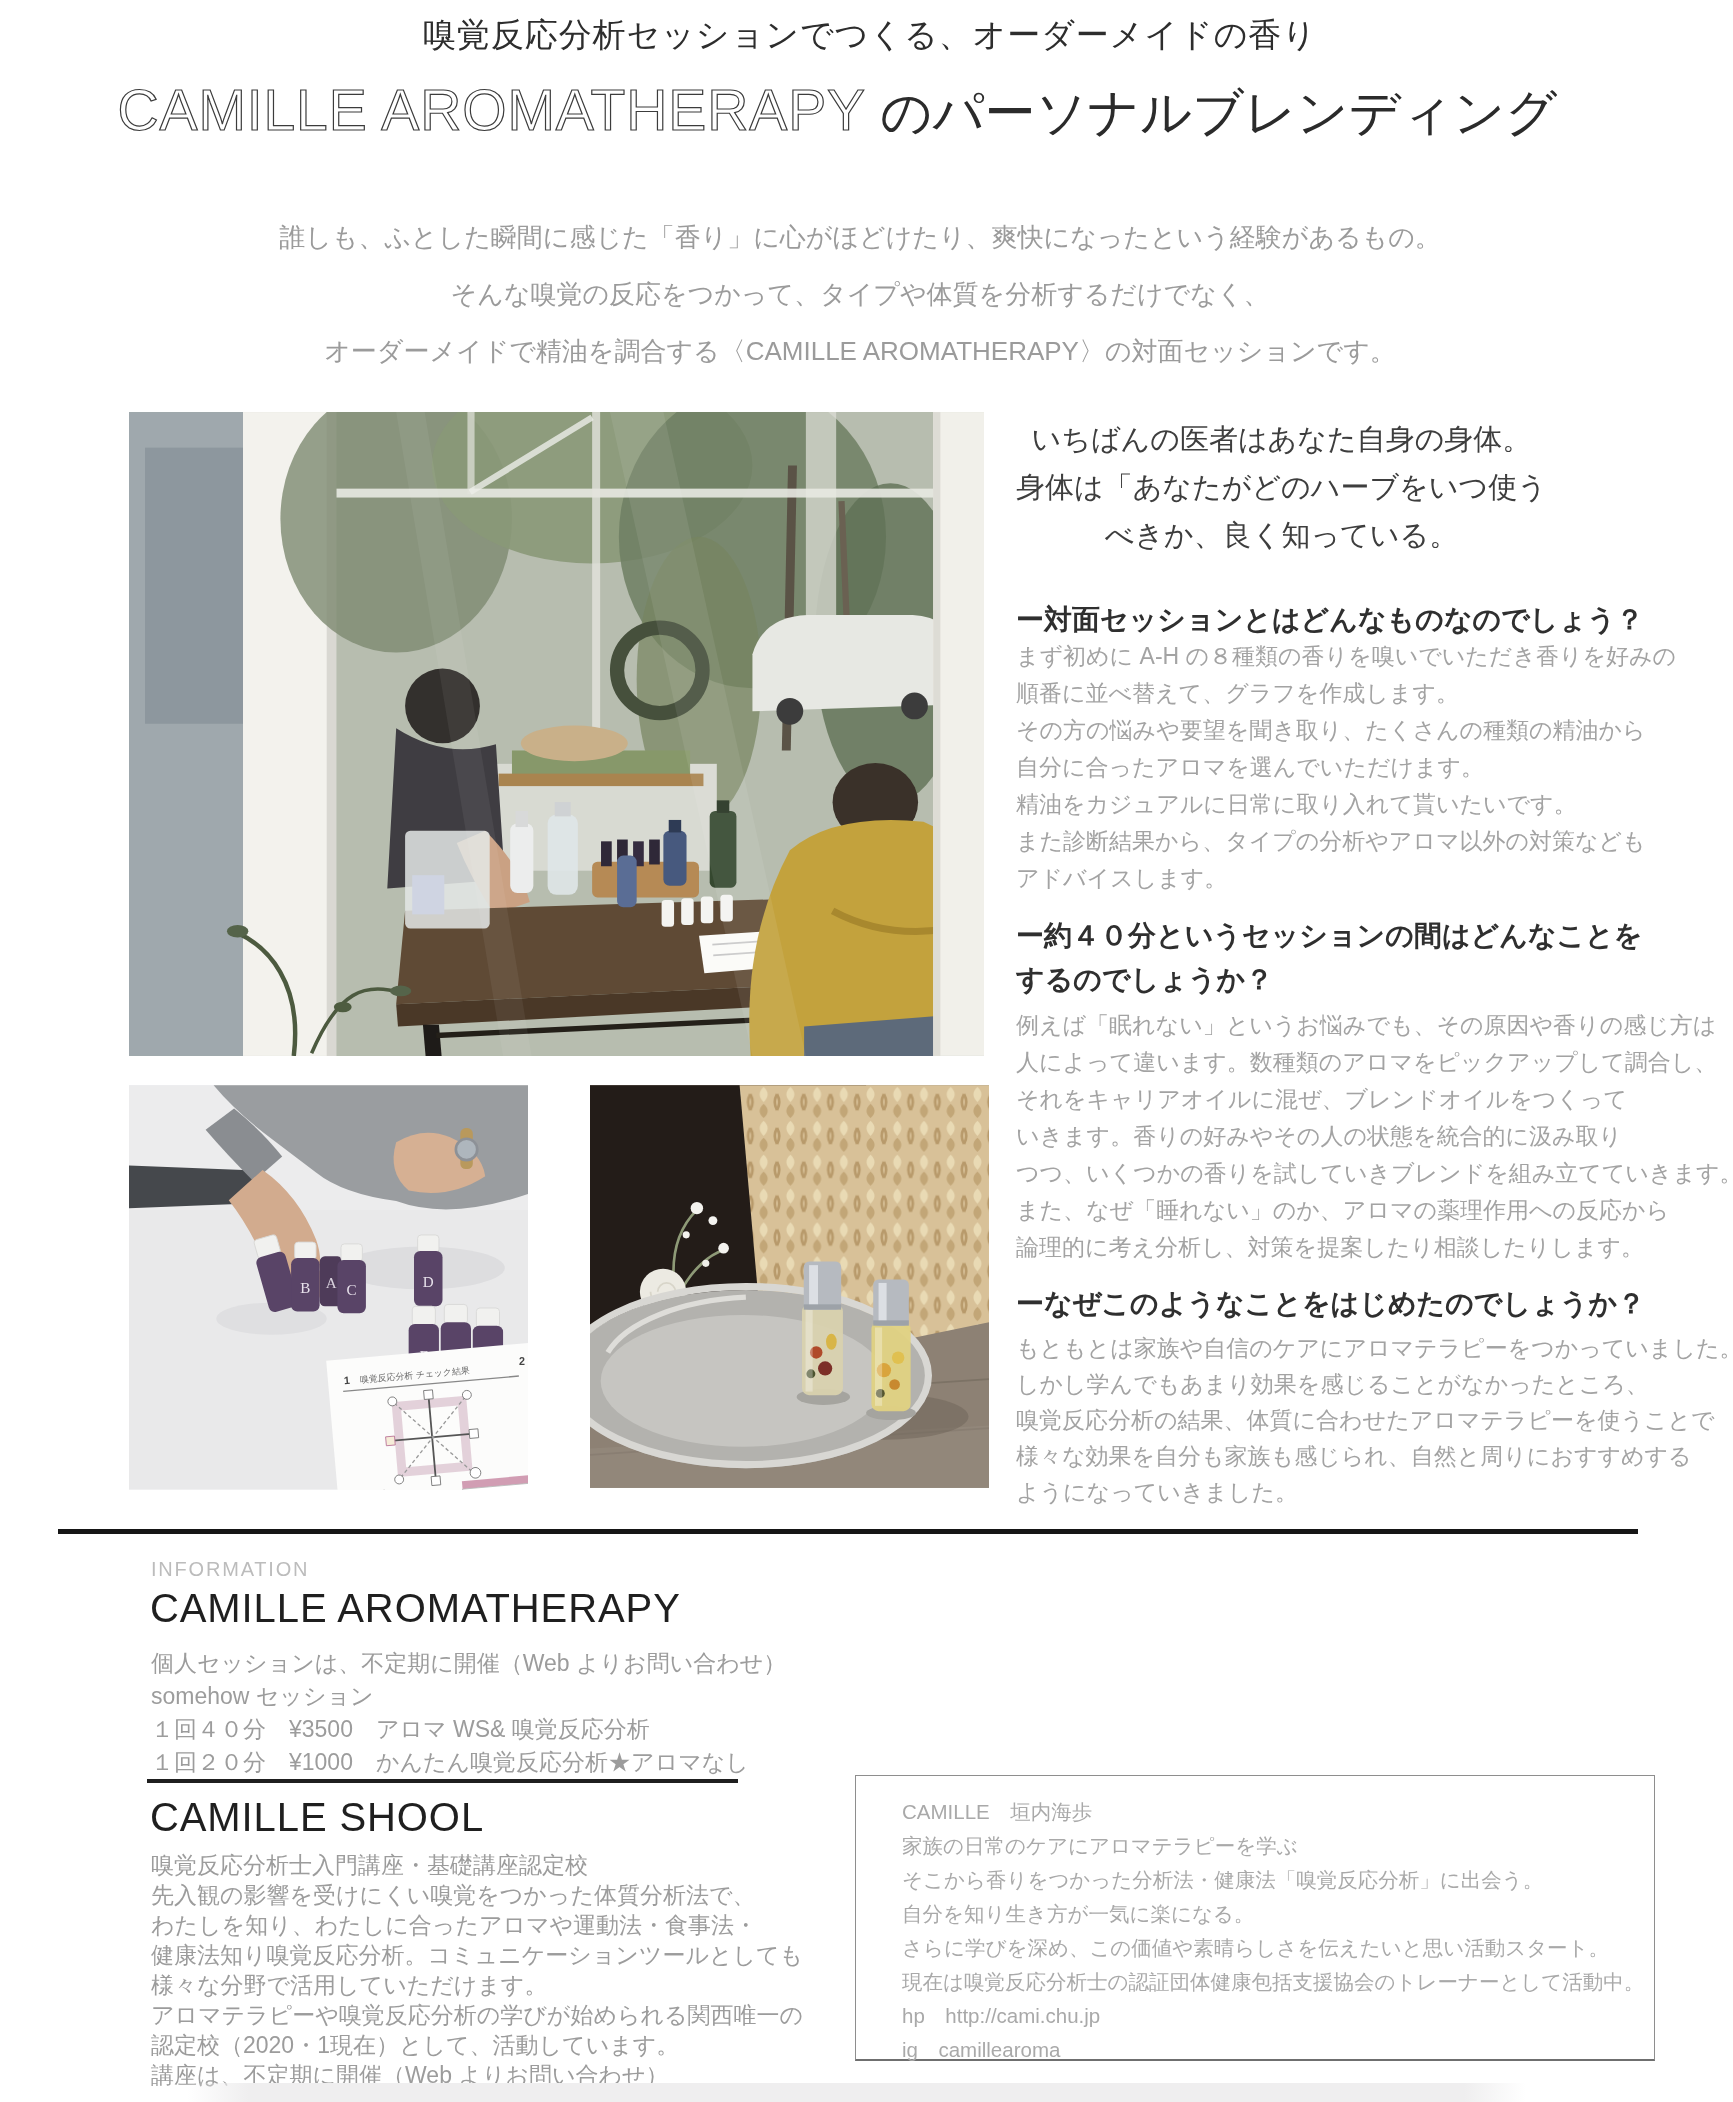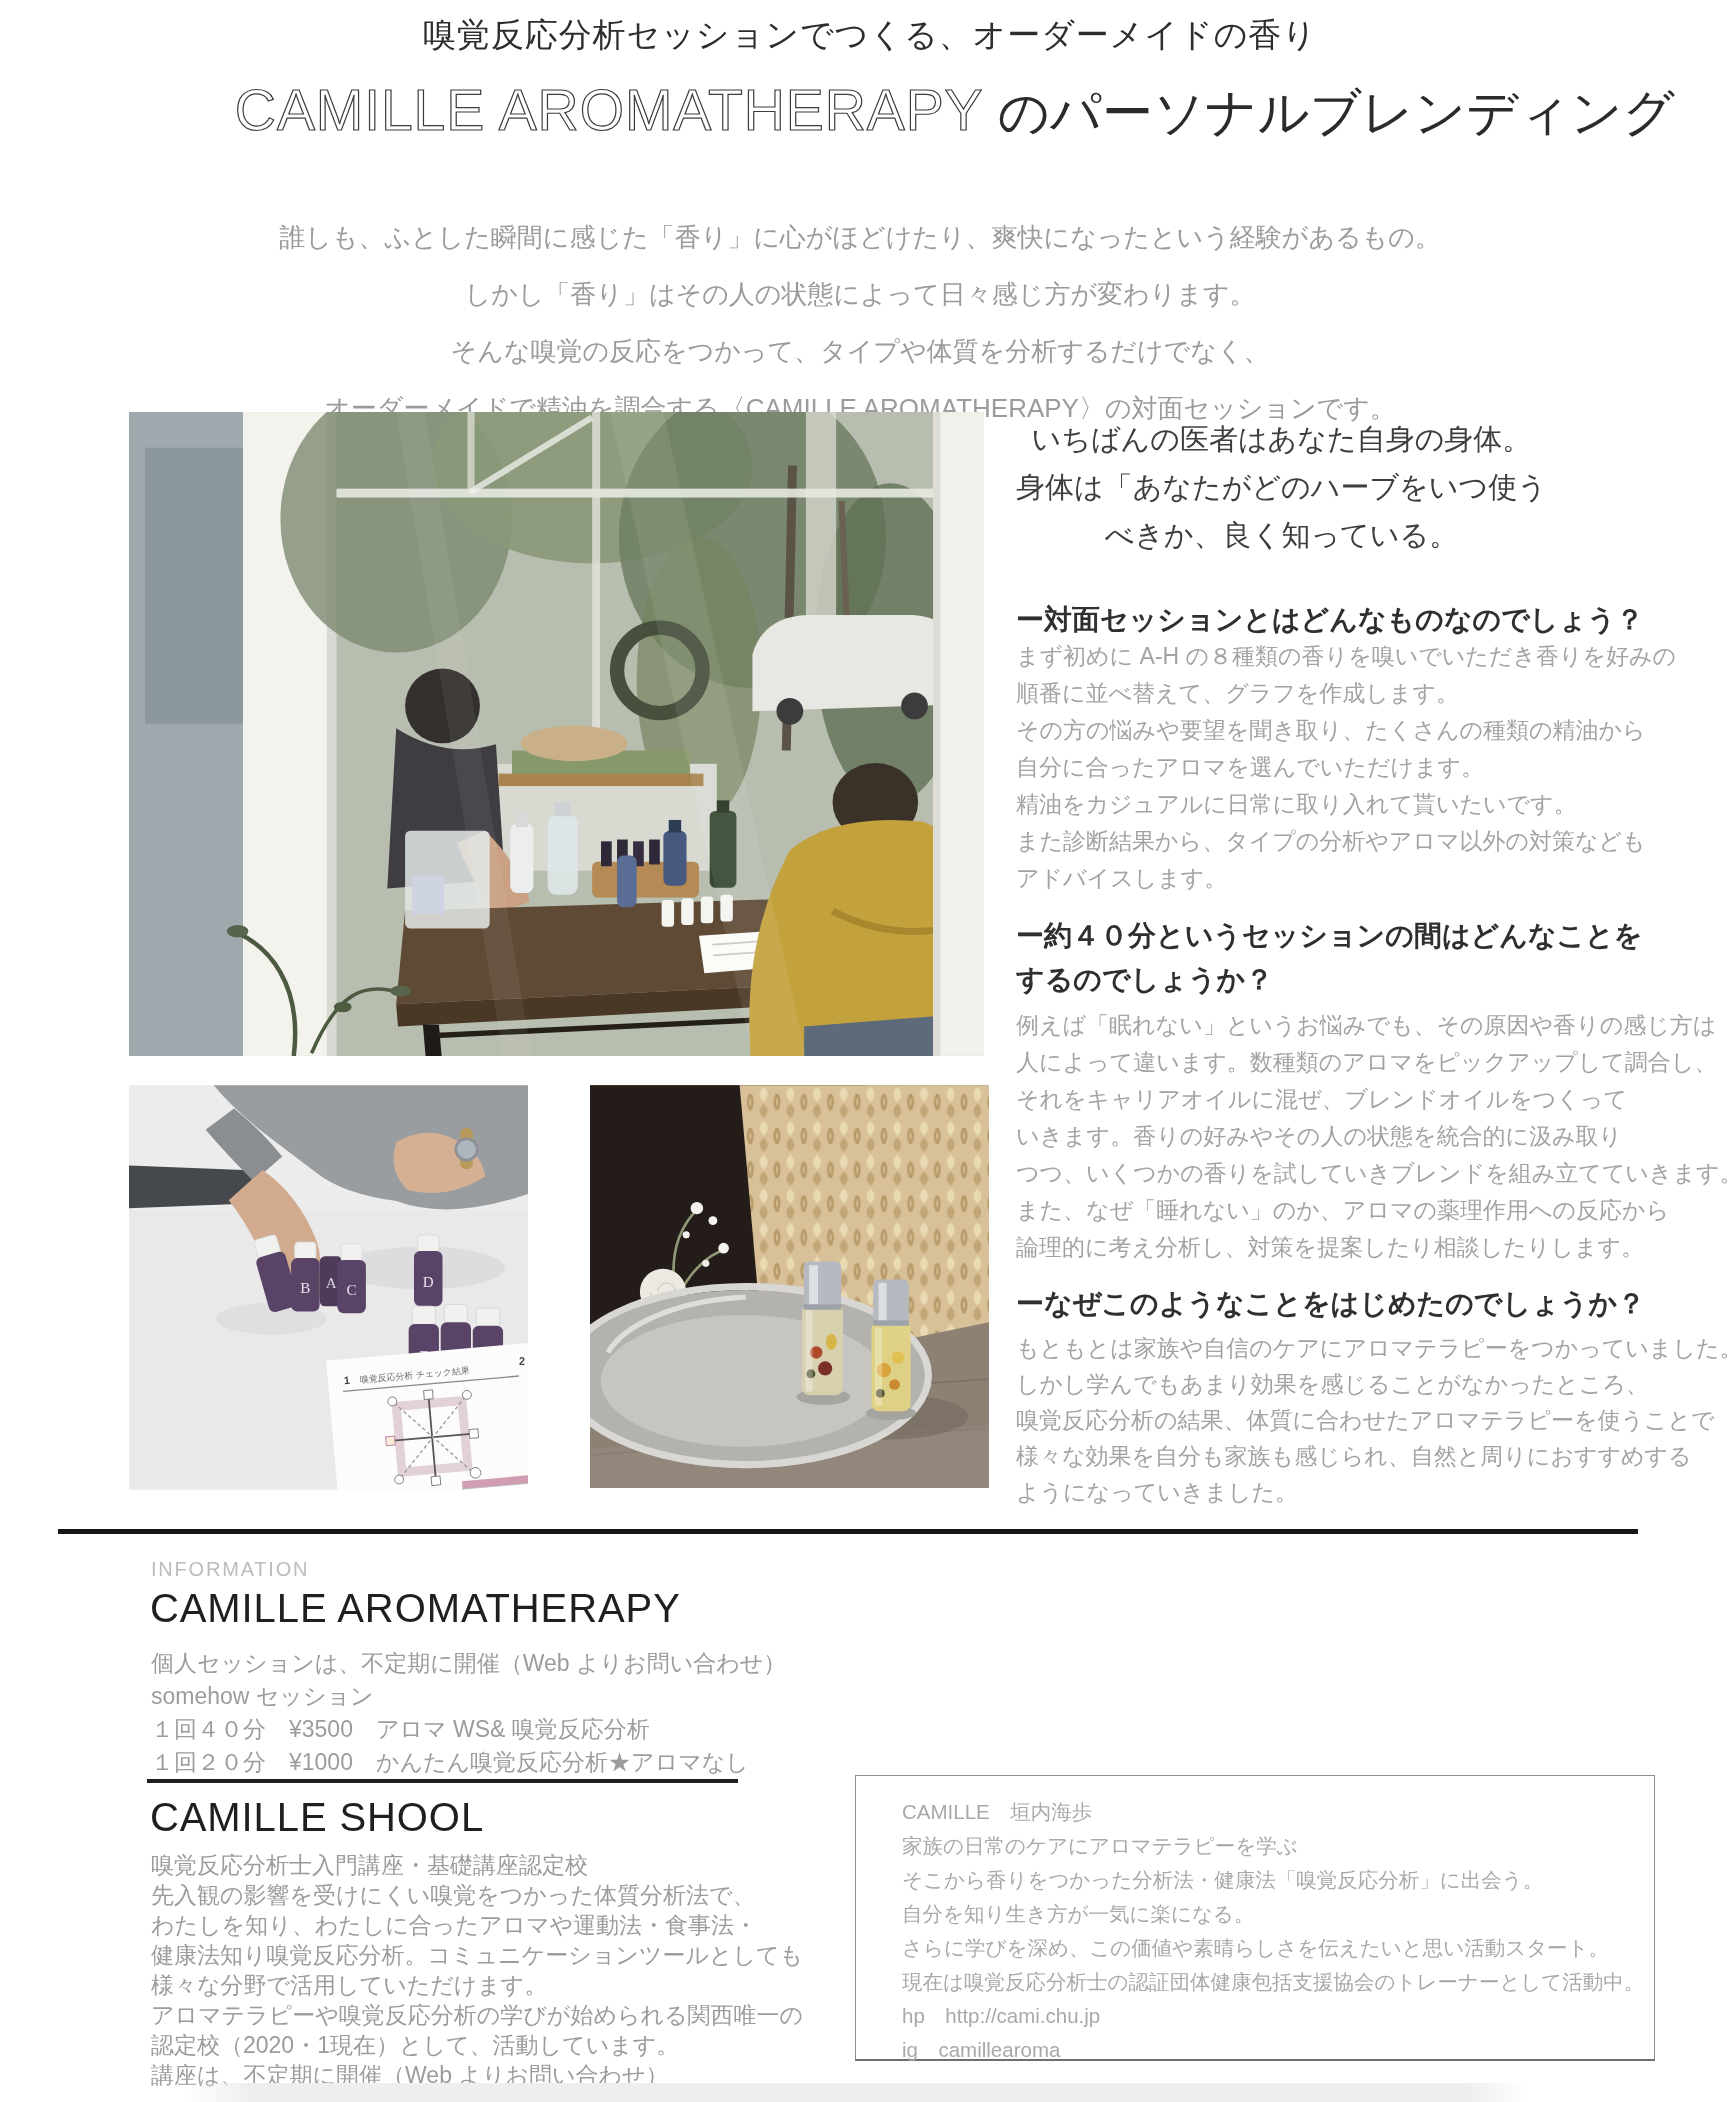--- a/index.html
+++ b/index.html
@@ -4,21 +4,21 @@
 <style>
   html,body{margin:0;padding:0;background:#fff;}
   .page{position:relative;width:1733px;height:2102px;background:#ffffff;
         font-family:"Liberation Sans",sans-serif;overflow:hidden;}
   .abs{position:absolute;}
   .ln{white-space:nowrap;}
 
   
   .subtitle{top:12.5px;left:0;width:1720px;text-align:center;font-size:33px;
             color:#2d2d2d;font-weight:500;letter-spacing:0.9px;padding-left:10px;}
-  .title{top:77px;left:0;width:1675px;text-align:right;color:#2b2b2b;white-space:nowrap;}
+  .title{top:77px;left:0;width:1675px;text-align:center;color:#2b2b2b;white-space:nowrap;}
   .title-latin{font-size:57px;font-weight:300;letter-spacing:0.9px;color:#333;}
   @supports (-webkit-text-stroke: 1px black){
     .title-latin{color:#ffffff;-webkit-text-stroke:1.2px #3c3c3c;}
   }
   .title-jp{font-size:51px;font-weight:400;}
   .intro{top:209px;left:0;width:1720px;text-align:center;font-size:26px;
          line-height:57px;color:#9b9b9b;}
 
   
   .photo{position:absolute;display:block;}
@@ -59,21 +59,20 @@
 </head>
 <body>
 
 <div class="page">
 
   <div class="abs subtitle ln">嗅覚反応分析セッションでつくる、オーダーメイドの香り</div>
   <div class="abs title"><span class="title-latin">CAMILLE AROMATHERAPY</span><span class="title-jp"> のパーソナルブレンディング</span></div>
 
   <div class="abs intro">
     <div class="ln">誰しも、ふとした瞬間に感じた「香り」に心がほどけたり、爽快になったという経験があるもの。</div>
-    <div class="ln">しかし「香り」はその人の状態によって日々感じ方が変わります。</div>
     <div class="ln">そんな嗅覚の反応をつかって、タイプや体質を分析するだけでなく、</div>
     <div class="ln">オーダーメイドで精油を調合する〈CAMILLE AROMATHERAPY〉の対面セッションです。</div>
   </div>
 
   <svg id="photo1" class="photo" viewBox="0 0 960 723">
     <rect width="960" height="723" fill="#aeb4a8"></rect>
     <rect width="150" height="723" fill="#9fa8ad"></rect>
     <rect x="18" y="40" width="112" height="310" fill="#8d979e"></rect>
     <rect x="128" y="0" width="105" height="723" fill="#f3f2ed"></rect>
     <rect x="222" y="0" width="11" height="723" fill="#d9d8d2"></rect>

